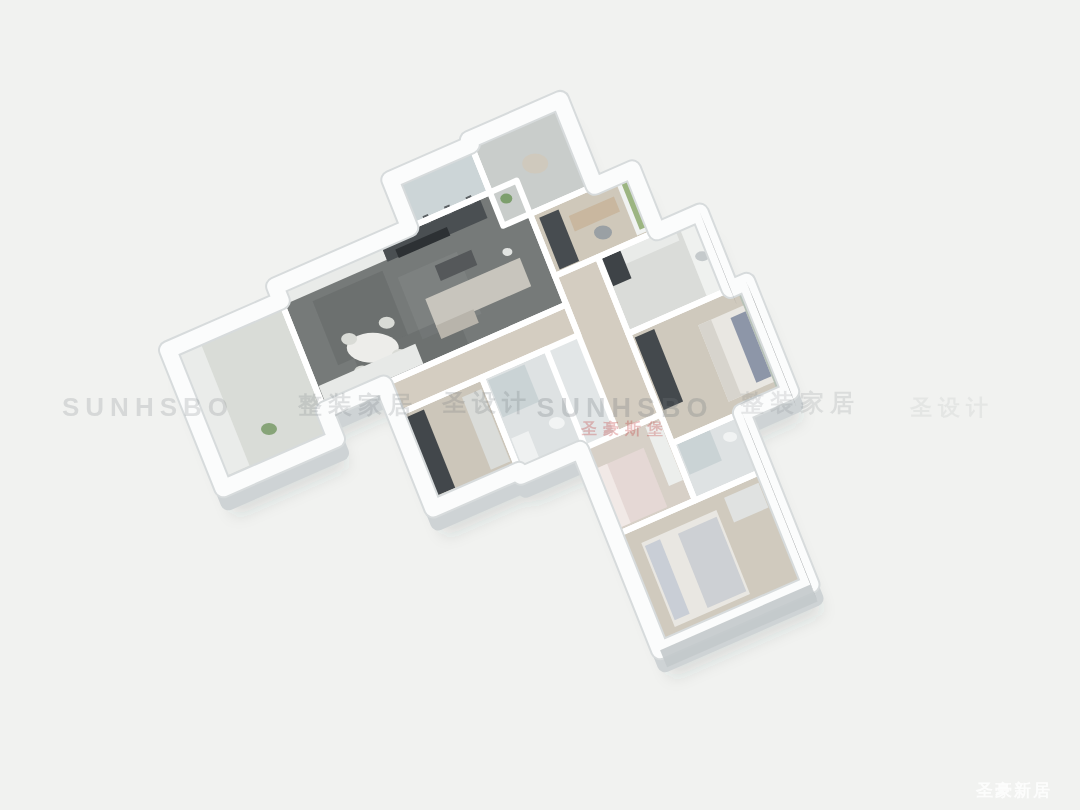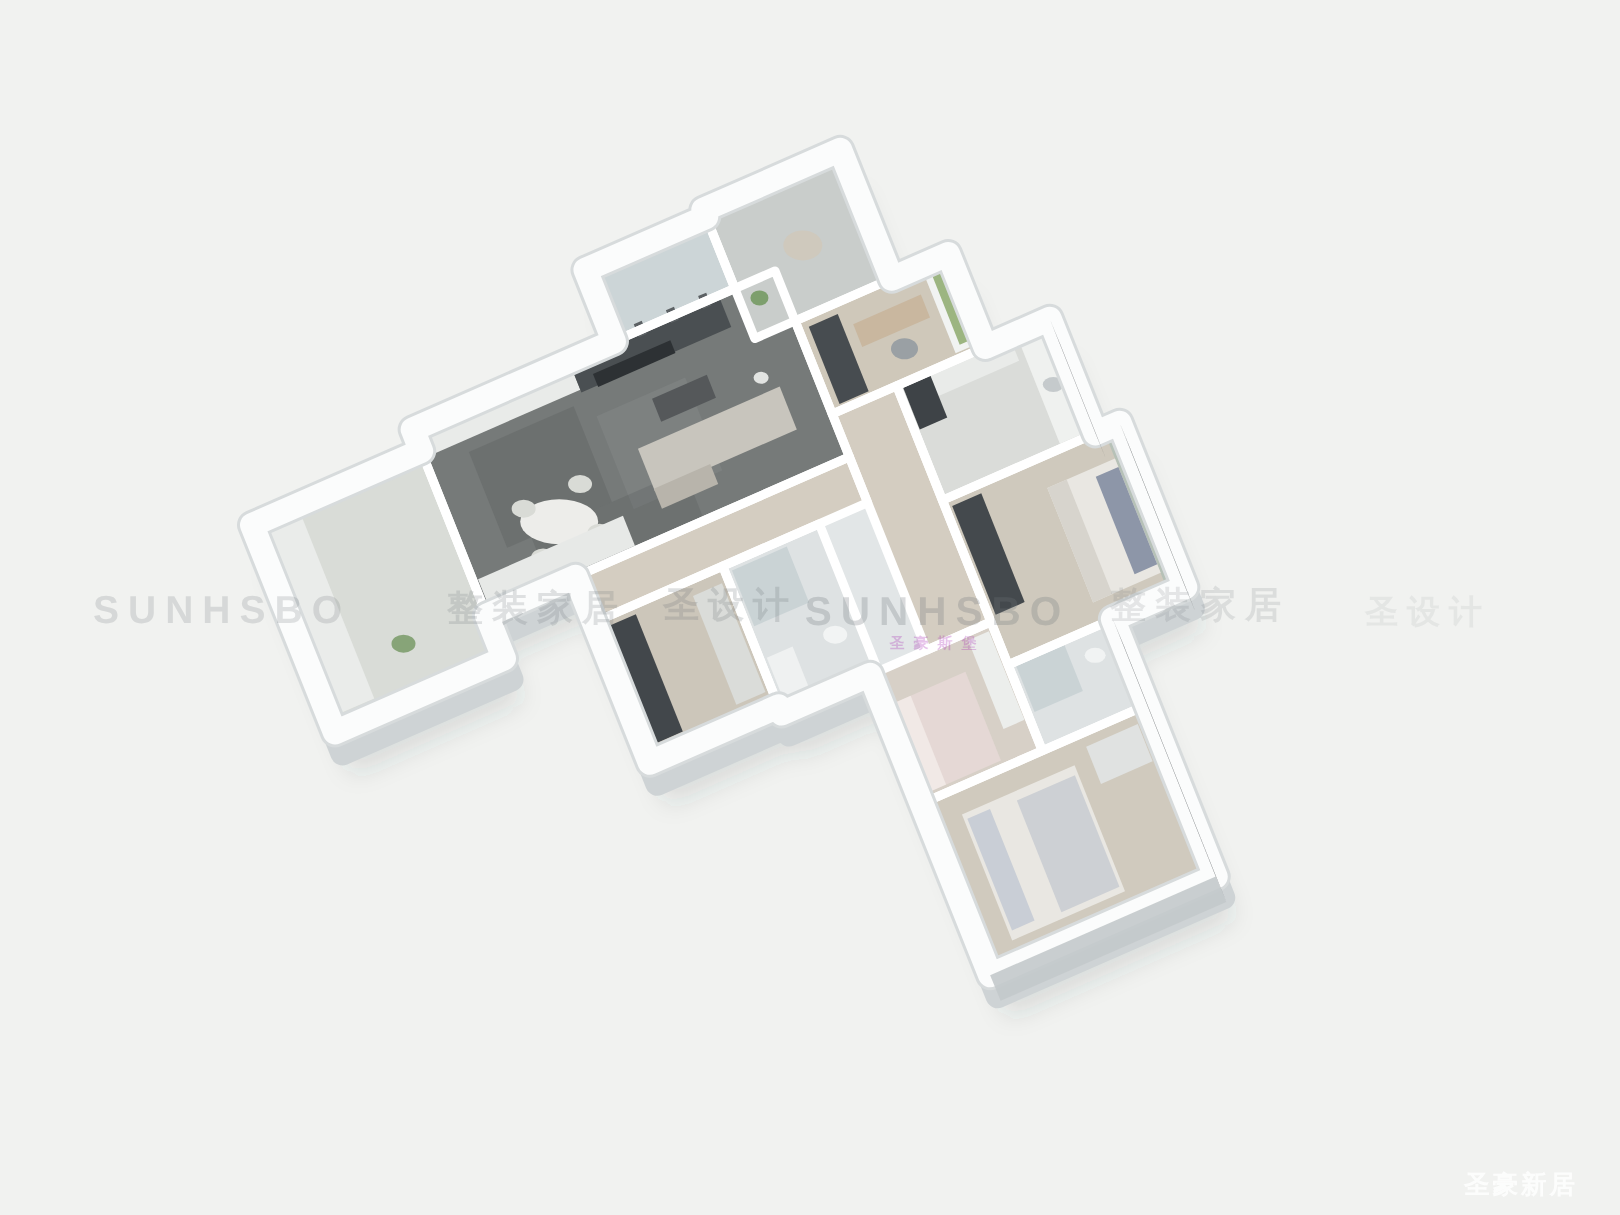--- a/index.html
+++ b/index.html
@@ -121,15 +121,15 @@
       <polygon points="741.9,412.7 810.5,584.4 817.5,601.4 748.9,429.7" fill="#2f3437" opacity="0.85"></polygon>
       <polygon points="660.1,650.2 810.5,584.4 817.5,601.4 667.1,667.2" fill="#c3c9cb" opacity="0.9"></polygon>
     </svg>
 
   <div class="wm" style="left: 148px; top: 407px; font-size: 26px; opacity: 0.2; color: rgb(111, 117, 122);">SUNHSBO</div>
   <div class="wm" style="left: 358px; top: 405px; font-size: 24px; opacity: 0.2; color: rgb(111, 117, 122);">整装家居</div>
   <div class="wm" style="left: 487px; top: 403px; font-size: 24px; opacity: 0.22; color: rgb(111, 117, 122);">圣设计</div>
   <div class="wm" style="left: 625px; top: 408px; font-size: 27px; opacity: 0.26; color: rgb(111, 117, 122);">SUNHSBO</div>
   <div class="wm" style="left: 800px; top: 403px; font-size: 24px; opacity: 0.16; color: rgb(111, 117, 122);">整装家居</div>
   <div class="wm" style="left: 952px; top: 408px; font-size: 22px; opacity: 0.09; color: rgb(111, 117, 122);">圣设计</div>
-  <div class="wm" id="wm-sub" style="left: 625px; top: 429px; font-size: 10px; opacity: 0.26; color: #a21caf;">圣豪斯堡</div>
+  <div class="wm" id="wm-sub" style="left: 625px; top: 429px; font-size: 16px; opacity: 0.26; color: #b91c1c;">圣豪斯堡</div>
   <div class="wm wm-corner" id="wm-corner" style="left: 1014px; top: 790px; font-size: 17px; opacity: 0.85; color: rgb(255, 255, 255);">圣豪新居</div>
 </div>
 
 </body></html>

